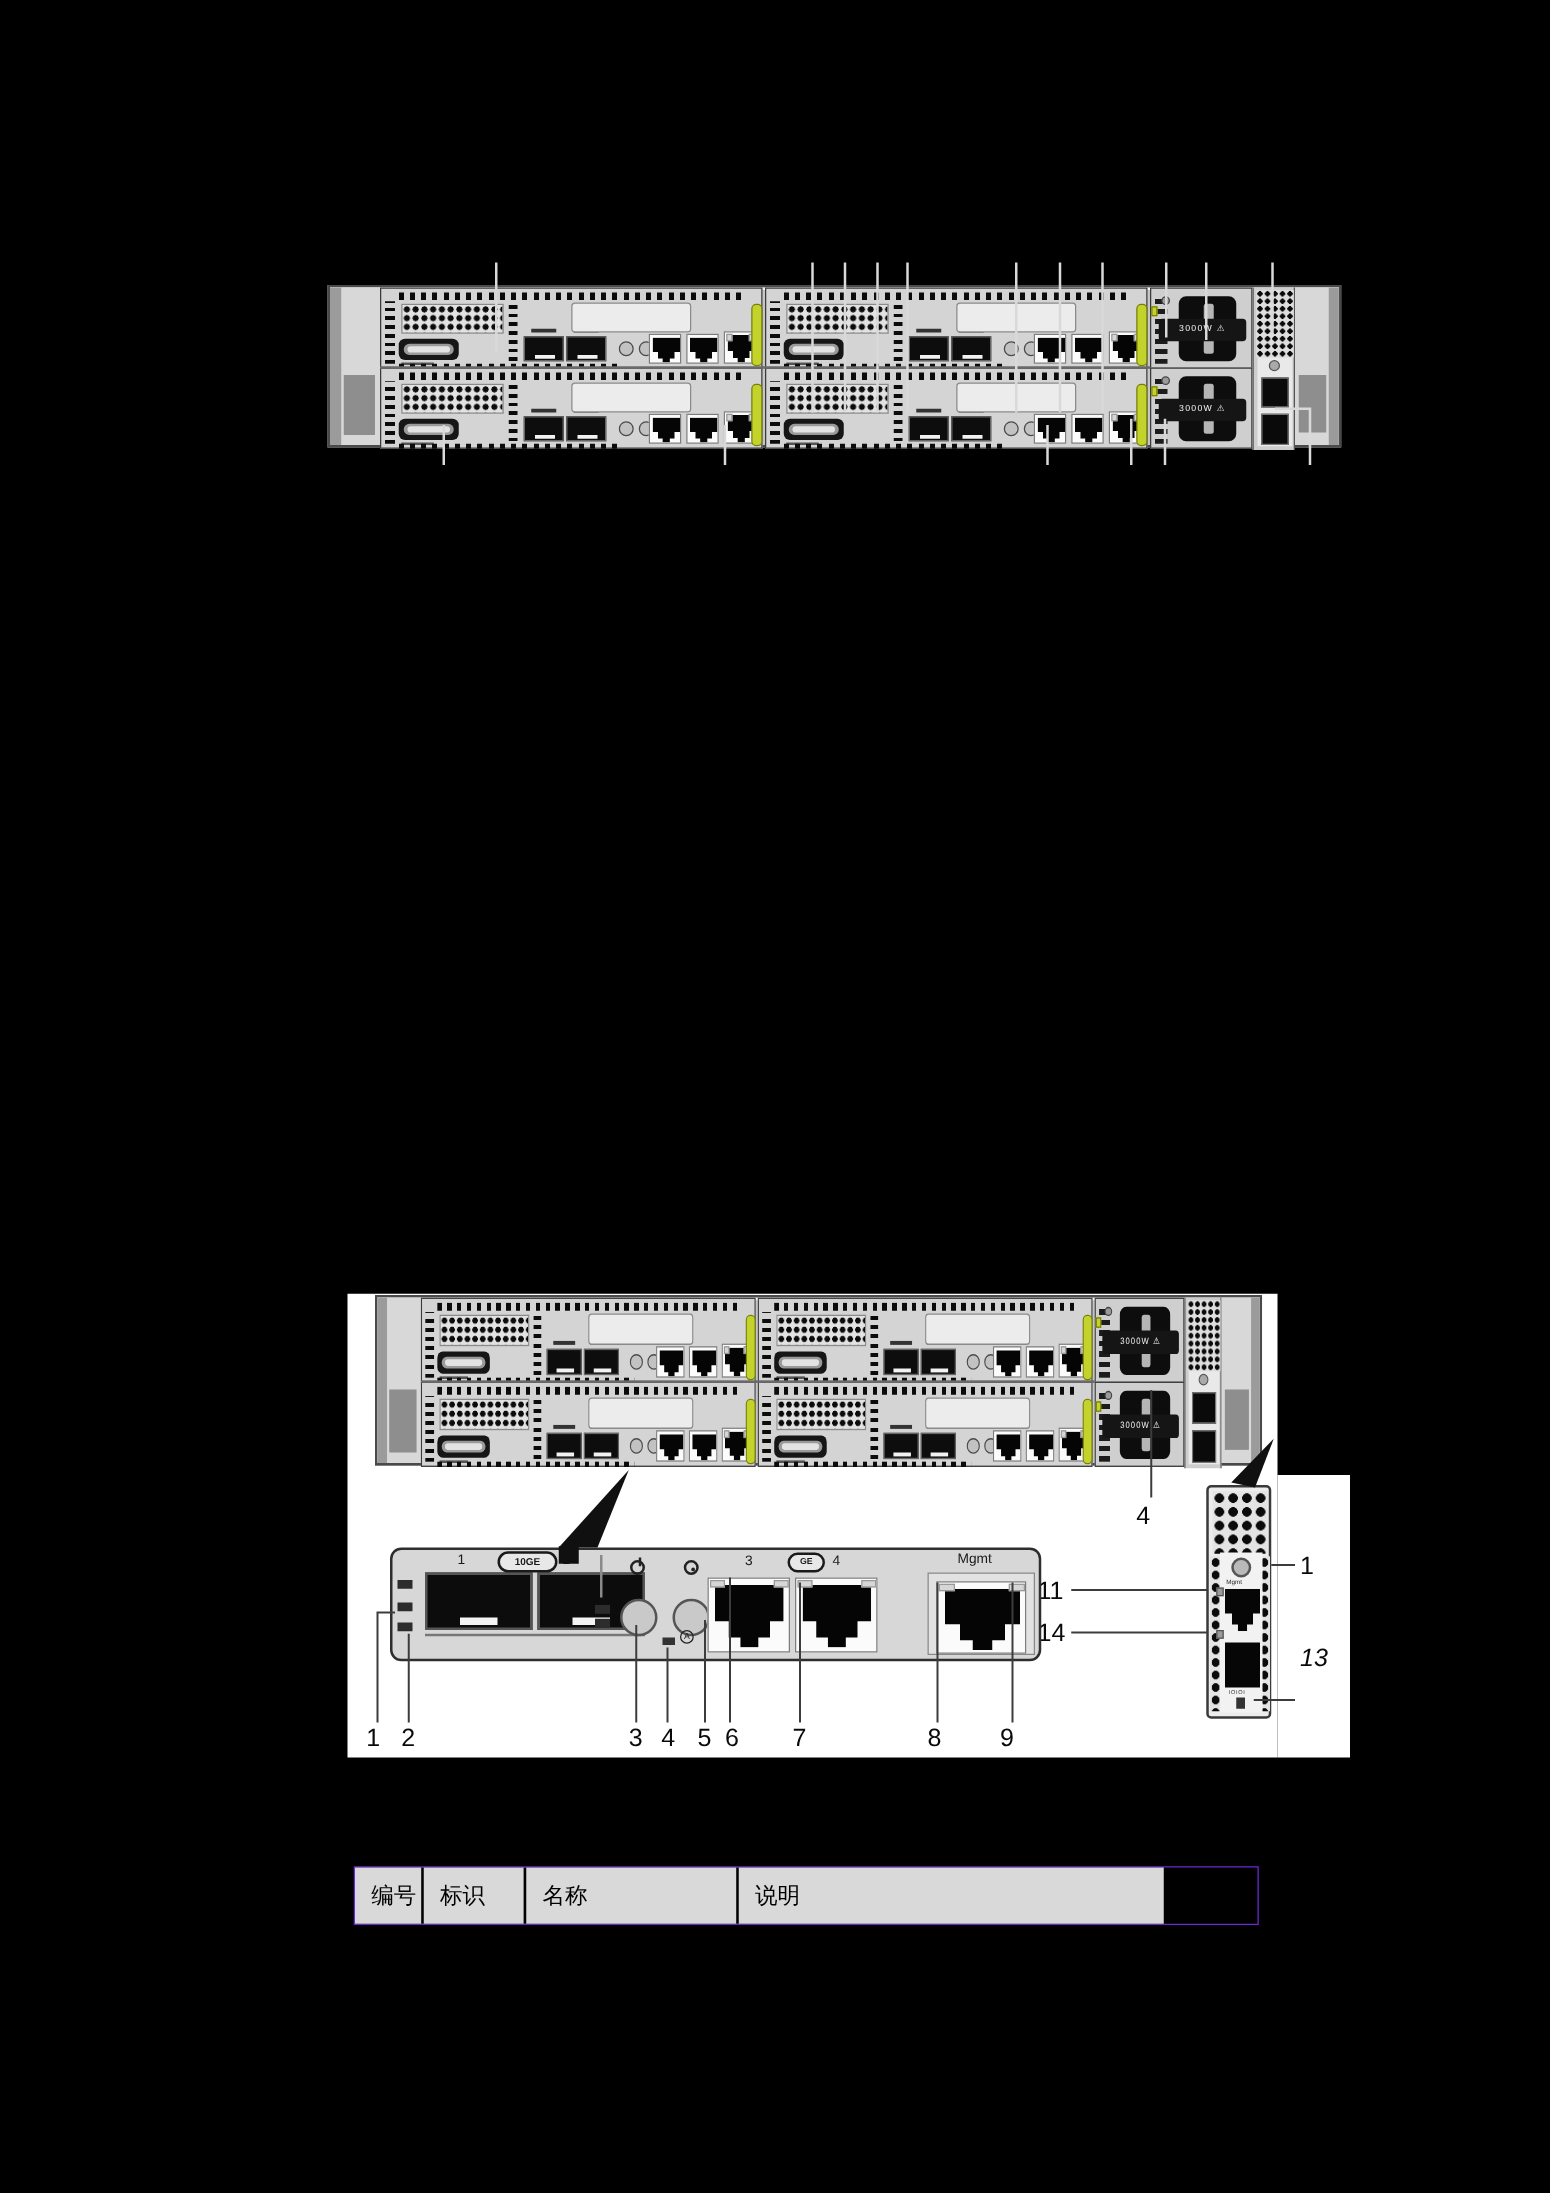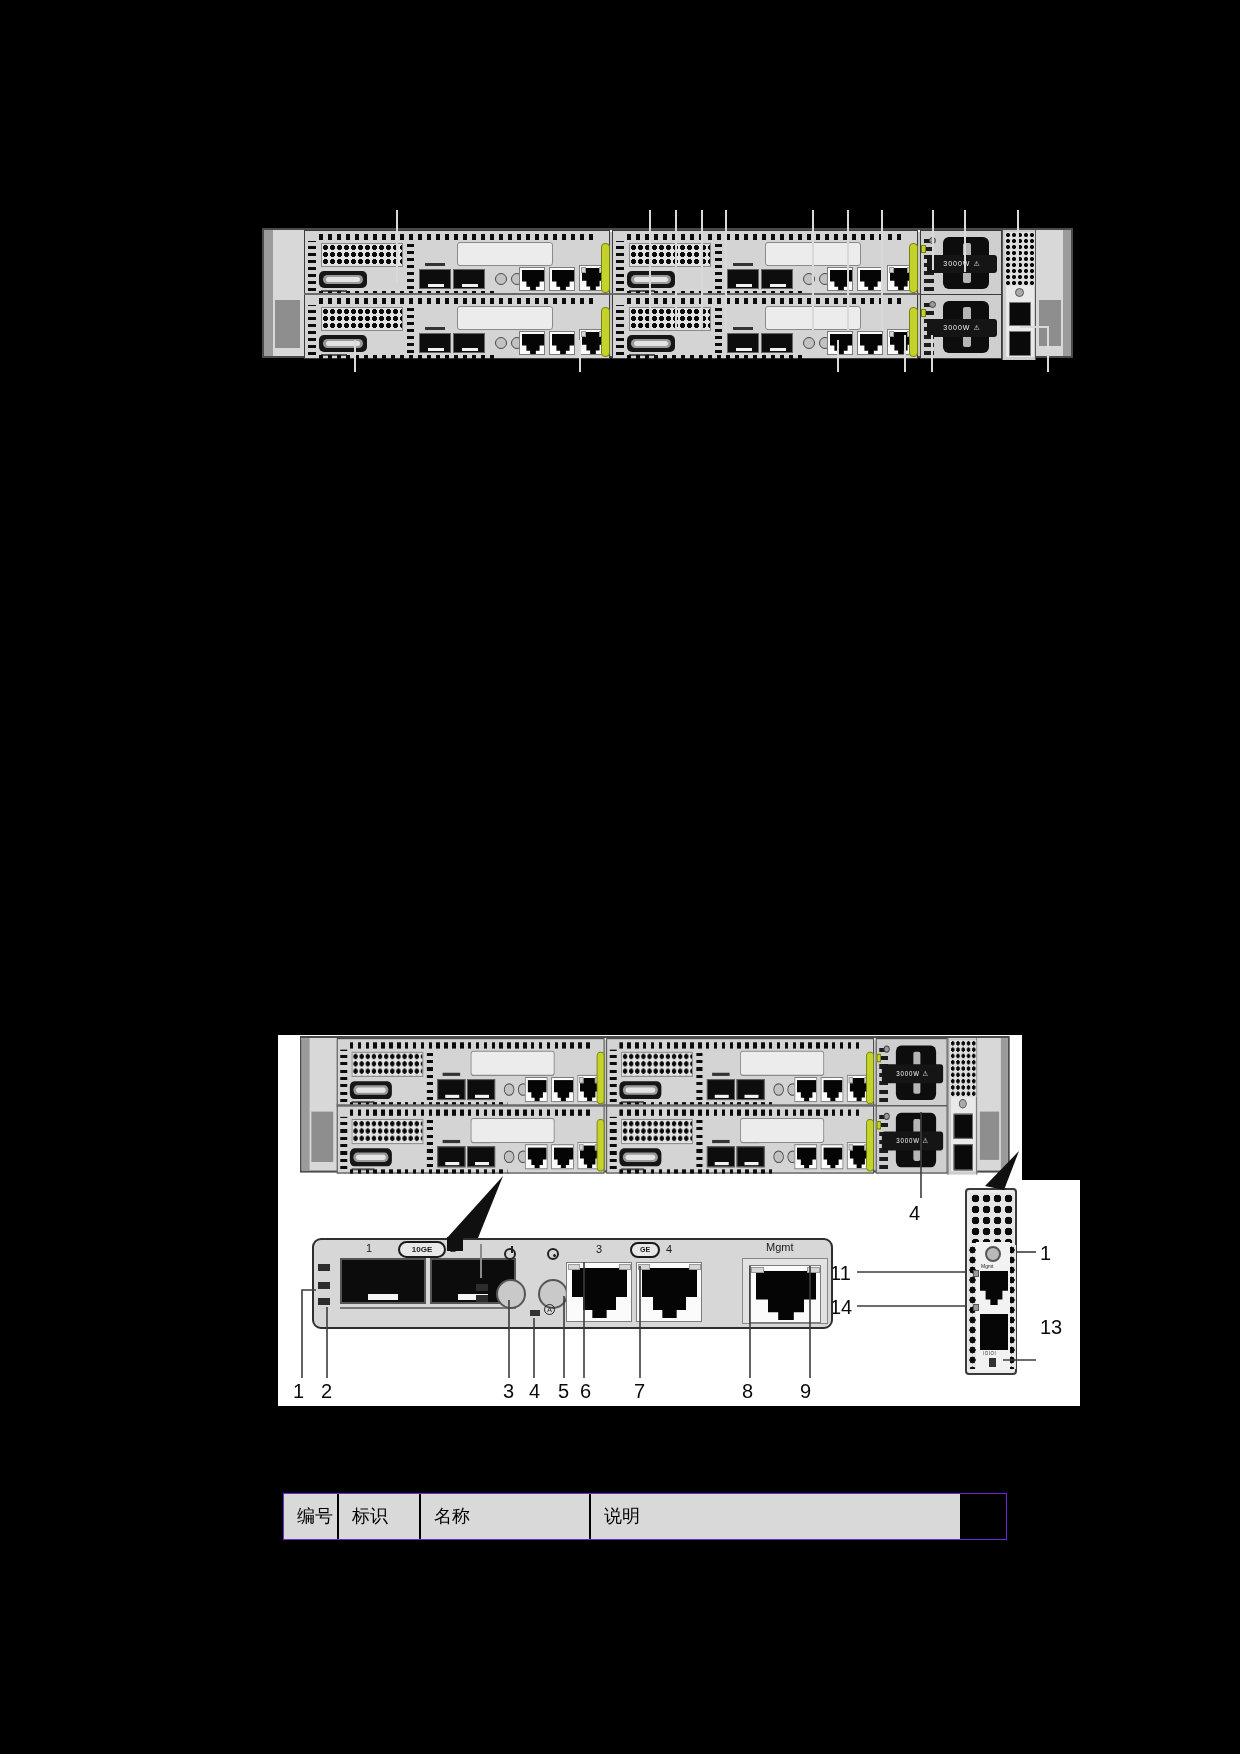--- a/index.html
+++ b/index.html
@@ -505,21 +505,21 @@
 <div class="callout" style="left:503px;top:1381px;">3</div>
 <div class="callout" style="left:529px;top:1381px;">4</div>
 <div class="callout" style="left:558px;top:1381px;">5</div>
 <div class="callout" style="left:580px;top:1381px;">6</div>
 <div class="callout" style="left:634px;top:1381px;">7</div>
 <div class="callout" style="left:742px;top:1381px;">8</div>
 <div class="callout" style="left:800px;top:1381px;">9</div>
 <div class="callout" style="left:909px;top:1203px;">4</div>
 <div class="callout" style="left:830px;top:1263px;">11</div>
 <div class="callout" style="left:830px;top:1297px;">14</div>
-<div class="callout" style="left:1040px;top:1317px;">13</div>
+<div class="callout" style="left:1040px;top:1317px;font-style:italic;">13</div>
 <div class="callout" style="left:1040px;top:1243px;">1</div>
 
 <div class="abs" style="left:283px;top:1493px;width:722px;height:45px;border:1px solid #6d28d9;box-sizing:content-box;">
   <div class="tbl-cell" style="left:0;width:53px;border-left:none;">编号</div>
   <div class="tbl-cell" style="left:53px;width:82px;">标识</div>
   <div class="tbl-cell" style="left:135px;width:170px;">名称</div>
-  <div class="tbl-cell" style="left:305px;width:371px;">说明</div>
+  <div class="tbl-cell" style="left:305px;width:342px;">说明</div>
 </div>
 
 </body></html>

